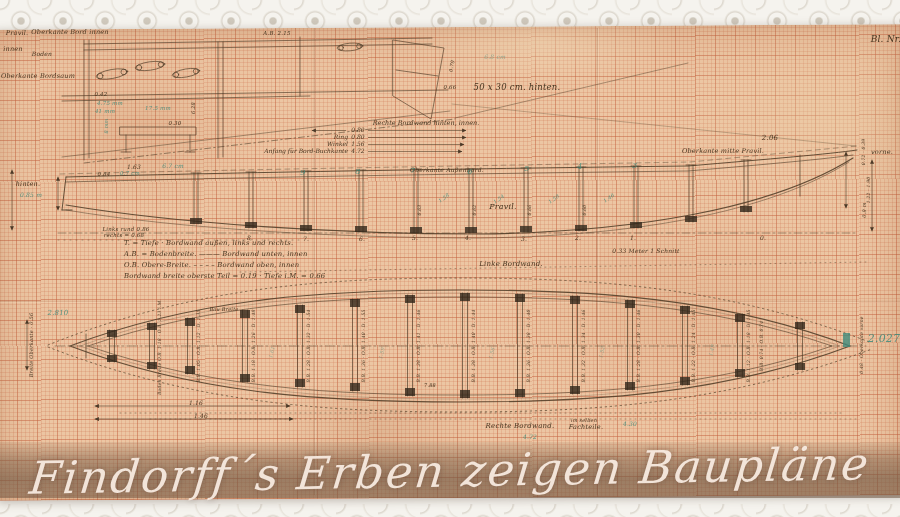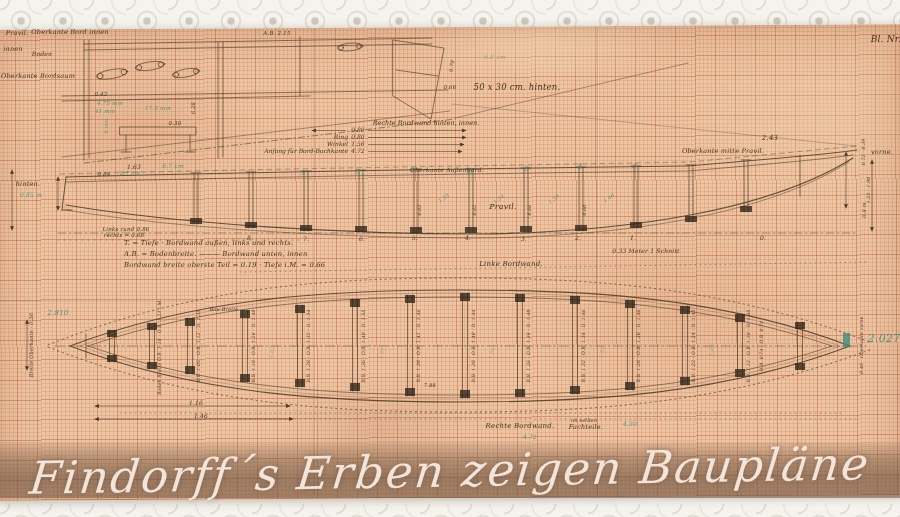--- a/index.html
+++ b/index.html
@@ -188,21 +188,21 @@
       <span class="ann" style="left: 892px; top: 39px; font-size: 9px; font-style: italic;">Bl. Nr. 5.</span>
       <span class="ann" style="left: 28px; top: 184px; font-size: 6.5px;">hinten.</span>
       <span class="ann teal" style="left: 31px; top: 195px; font-size: 6px;">0.85 m</span>
       <span class="ann" style="left: 134px; top: 167px; font-size: 6px;">1.63</span>
       <span class="ann teal" style="left: 173px; top: 166px; font-size: 6px;">6.7 cm</span>
       <span class="ann" style="left: 104px; top: 175px; font-size: 5.5px;">0.84</span>
       <span class="ann teal" style="left: 130px; top: 174px; font-size: 5.5px;">0.7 cm</span>
       <span class="ann" style="left: 447px; top: 170px; font-size: 6px;">Oberkante Außenbord.</span>
       <span class="ann" style="left: 503px; top: 207px; font-size: 8px;">Pravil.</span>
       <span class="ann" style="left: 723px; top: 151px; font-size: 6.5px;">Oberkante mitte Pravil.</span>
-      <span class="ann" style="left: 770px; top: 138px; font-size: 7px;">2.43</span>
+      <span class="ann" style="left: 770px; top: 138px; font-size: 7px;">2.06</span>
       <span class="ann" style="left: 882px; top: 152px; font-size: 6.5px;">vorne.</span>
       <span class="ann" style="left: 646px; top: 251px; font-size: 6px;">0.33 Meter 1 Schnitt</span>
       <span class="ann" style="left: 126px; top: 230px; font-size: 5.5px;">Links rund 0.86</span>
       <span class="ann" style="left: 124px; top: 236px; font-size: 5.5px;">rechts = 0.68</span>
       <span class="ann teal" style="left: 303px; top: 173px; font-size: 8px;">9</span>
       <span class="ann teal" style="left: 358px; top: 172px; font-size: 8px;">8</span>
       <span class="ann teal" style="left: 413px; top: 171px; font-size: 8px;">7</span>
       <span class="ann teal" style="left: 470px; top: 172px; font-size: 8px;">6</span>
       <span class="ann teal" style="left: 527px; top: 169px; font-size: 8px;">5</span>
       <span class="ann teal" style="left: 580px; top: 167px; font-size: 8px;">4</span>
@@ -257,20 +257,21 @@
       <span class="ann teal" style="left: 530px; top: 437px; font-size: 6px;">4.72</span>
       <span class="ann teal" style="left: 630px; top: 424px; font-size: 6px;">4.30</span>
       <span class="ann" style="left: 196px; top: 403px; font-size: 6px;">1.16</span>
       <span class="ann" style="left: 201px; top: 416px; font-size: 6px;">1.46</span>
       <span class="ann" style="left: 430px; top: 385px; font-size: 5px;">7.88</span>
     </div>
 
   <div id="legend">
       <div>T. = Tiefe · Bordwand außen, links und rechts.</div>
       <div>A.B. = Bodenbreite. ——— Bordwand unten, innen</div>
+      <div>O.B. Obere-Breite. – – – – Bordwand oben, innen</div>
       <div>Bordwand breite oberste Teil = 0.19 · Tiefe i.M. = 0.66</div>
     </div>
 
   <div id="measure-rows">
       <span class="mvalue" style="left: 426px; top: 123px; font-size: 6.5px;">Rechte Bordwand hinten, innen.</span>
       <span class="mvalue" style="left: 358px; top: 130px;">0.80</span>
       <span class="mlabel" style="left: 348px; top: 137px;">Ring</span>
       <span class="mvalue" style="left: 358px; top: 137px;">0.80</span>
       <span class="mlabel" style="left: 348px; top: 144px;">Winkel</span>
       <span class="mvalue" style="left: 358px; top: 144px;">1.56</span>

